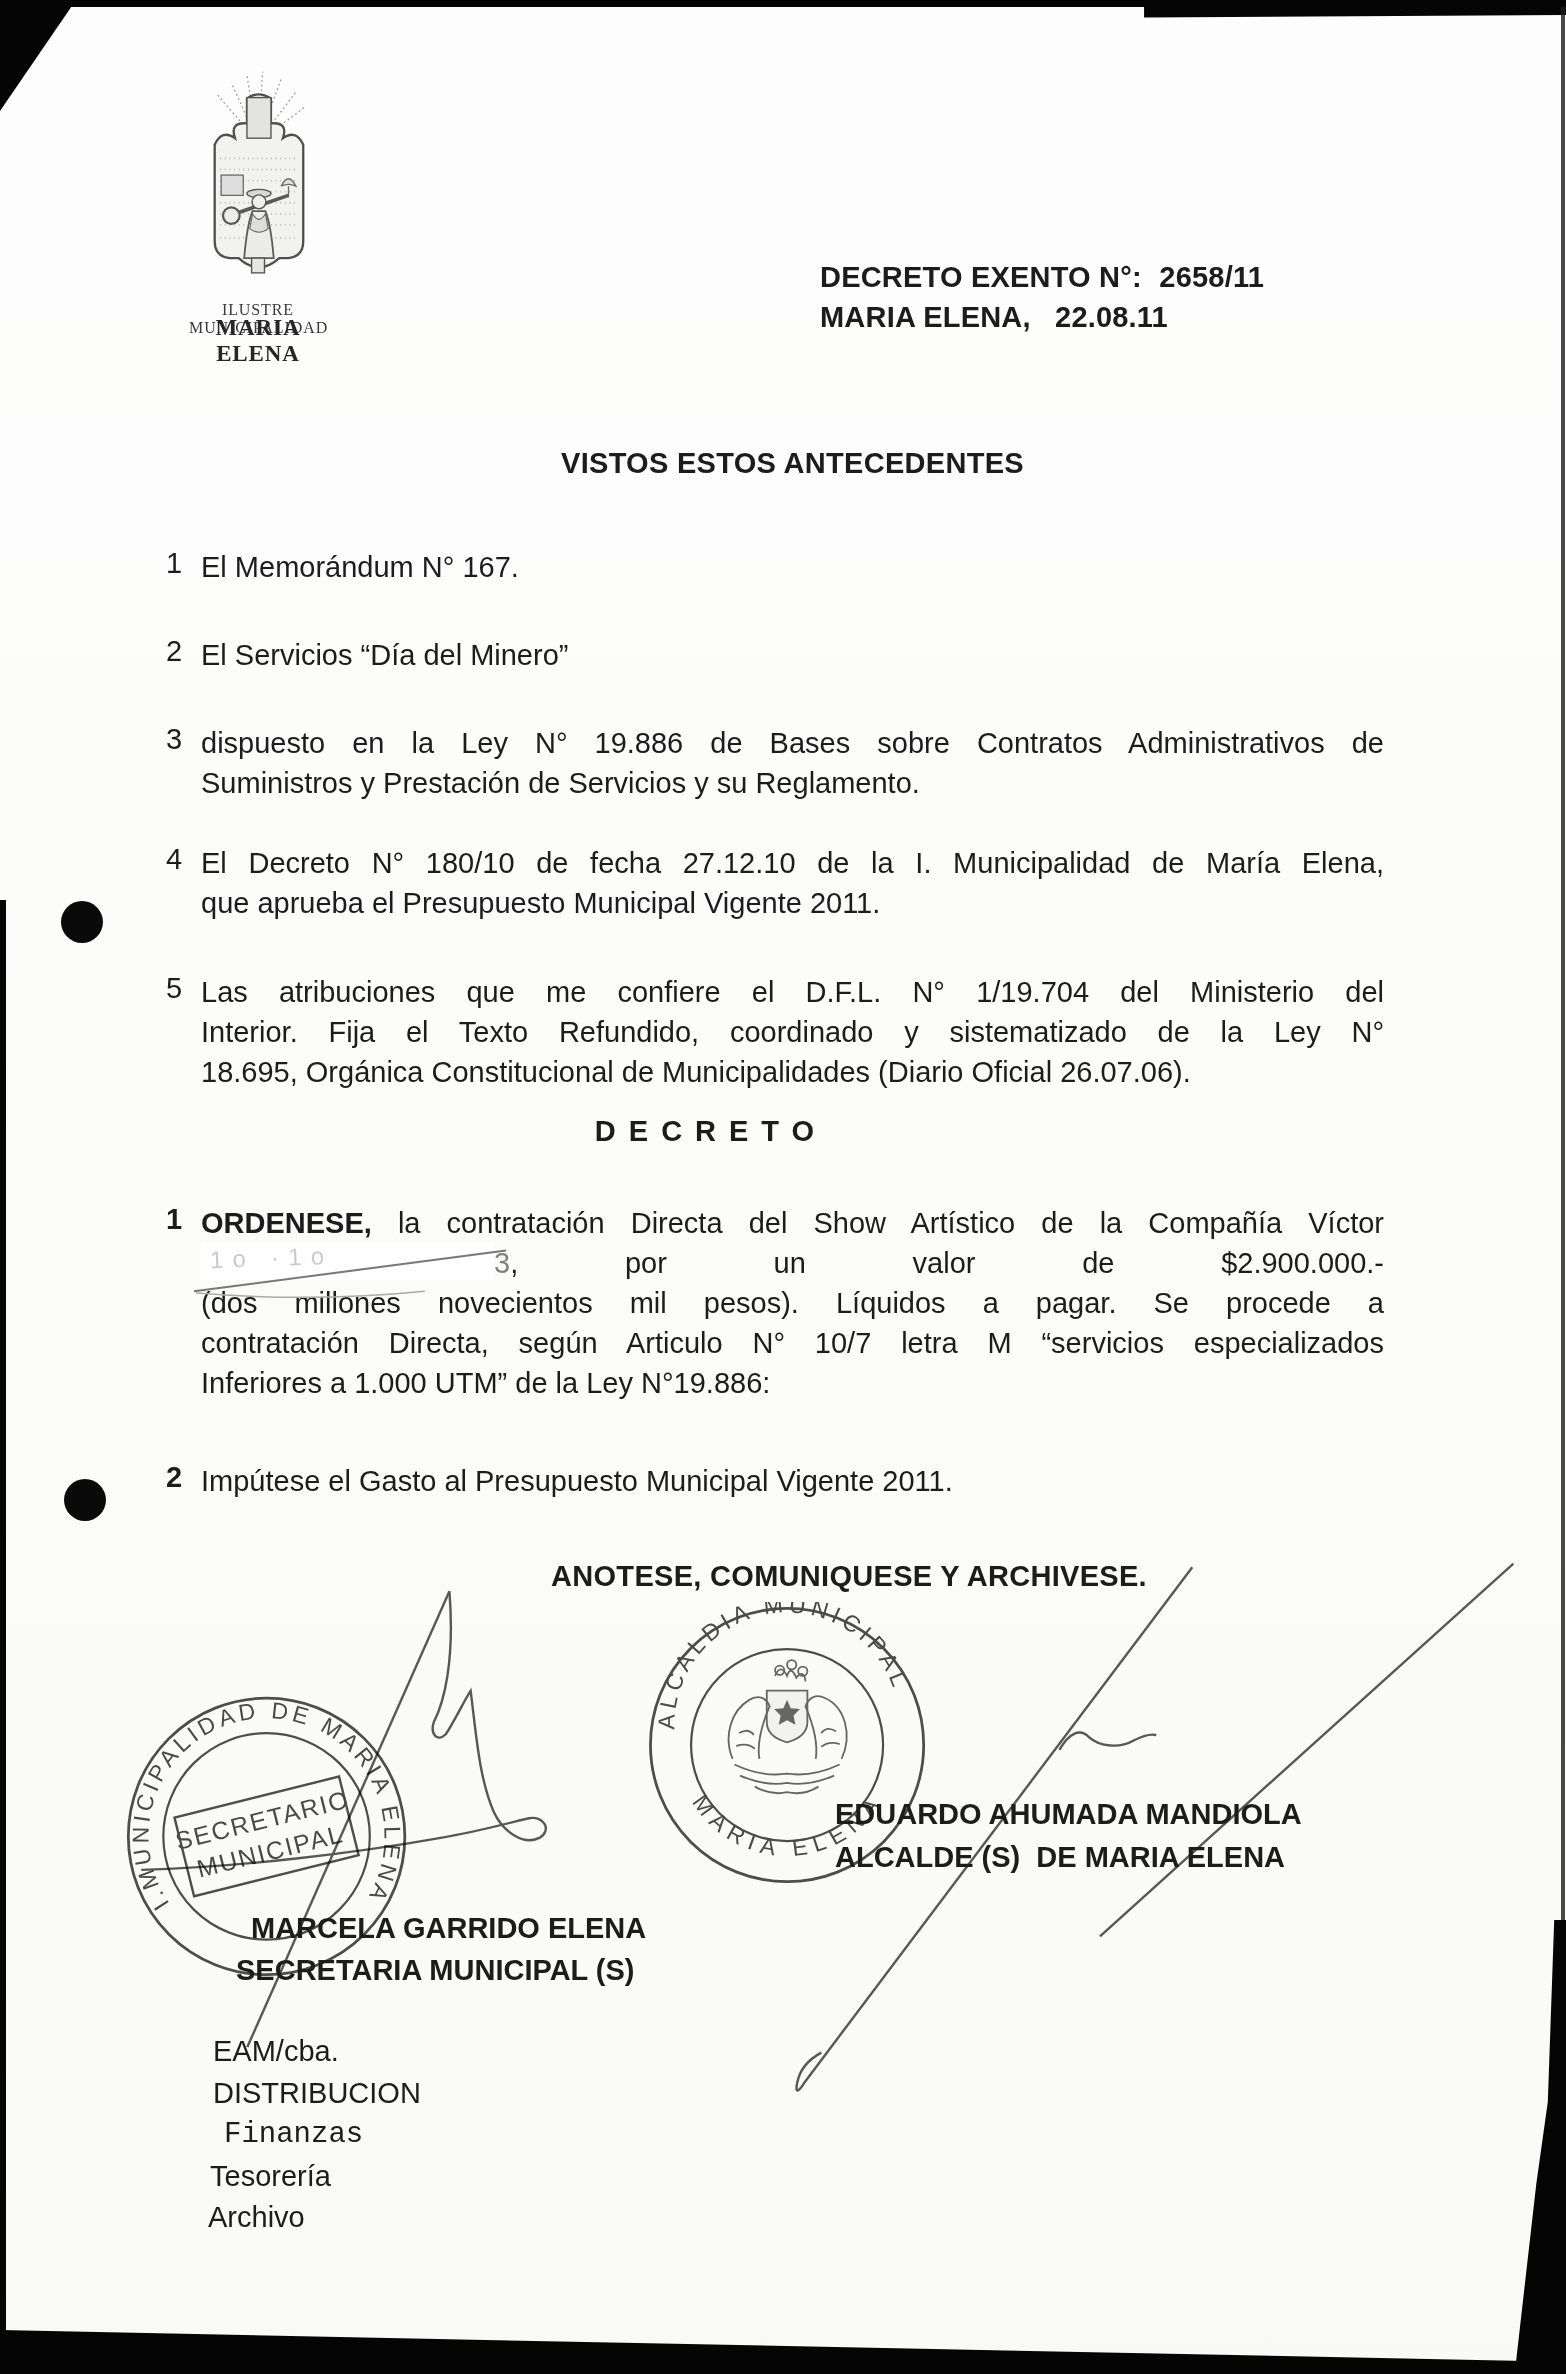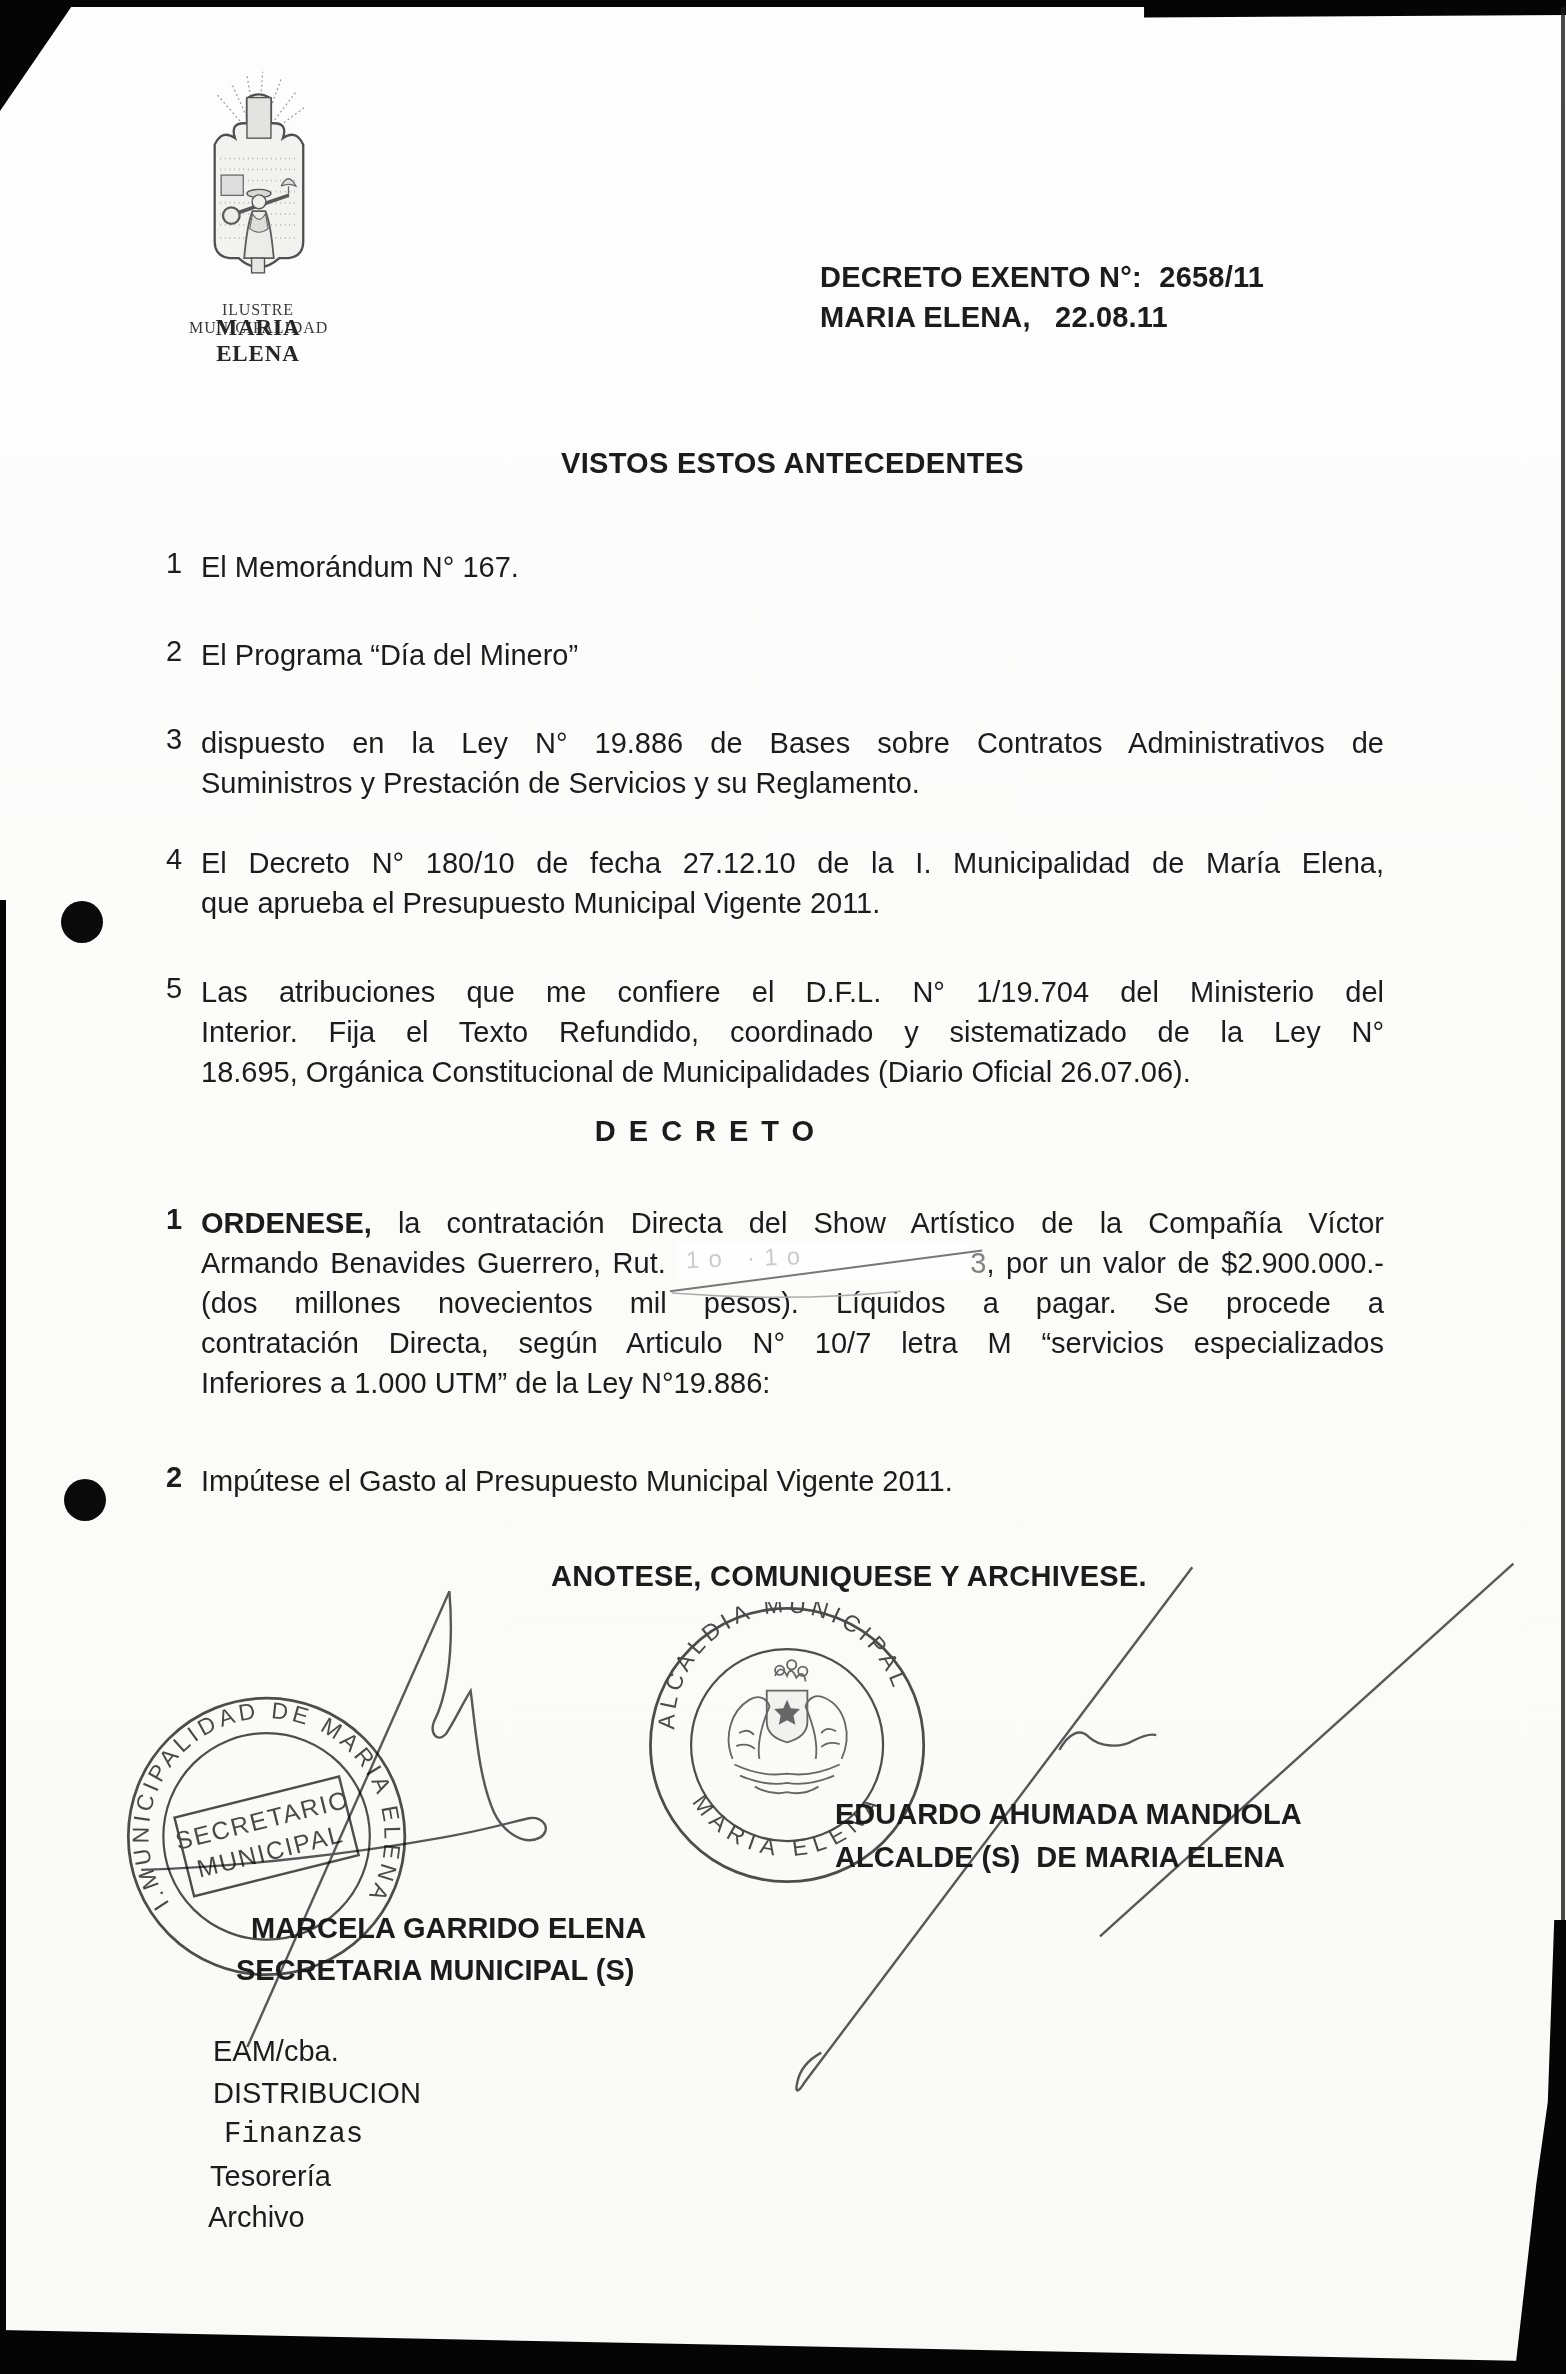--- a/index.html
+++ b/index.html
@@ -99,21 +99,21 @@
   <div class="item" style="top:547px;">
     <div class="num">1</div>
     <div class="body-lines">
         <div class="ln">El Memorándum  N° 167.</div>
       </div>
   </div>
 
   <div class="item" style="top:635px;">
     <div class="num">2</div>
     <div class="body-lines">
-        <div class="ln">El Programa “Día del Minero”</div>
+        <div class="ln">El Servicios “Día del Minero”</div>
       </div>
   </div>
 
   <div class="item" style="top:723px;">
     <div class="num">3</div>
     <div class="body-lines">
       <div class="ln just">dispuesto en la Ley N° 19.886 de Bases sobre Contratos Administrativos de</div>
       <div class="ln">Suministros y Prestación de Servicios y su Reglamento.</div>
     </div>
   </div>
@@ -137,21 +137,21 @@
 
   <div class="abs title sp-title" style="left:148px;top:1091px;width:1126px;">DECRETO</div>
 
   <div class="item" style="top:1203px;">
     <div class="num bnum">1</div>
     <div class="body-lines">
       <div class="ln just">
         <span class="bold">ORDENESE,</span><span> la contratación Directa del Show Artístico de la Compañía Víctor</span>
       </div>
       <div class="ln just">
-        <span>Armando Benavides Guerrero,  Rut. </span><span class="redact"><span class="redact-marks">1o ·1o</span><svg width="314" height="54" viewBox="0 0 340 58">
+        <span class="redact"><span class="redact-marks">1o ·1o</span><svg width="314" height="54" viewBox="0 0 340 58">
               <line x1="0" y1="52" x2="338" y2="8" stroke="#787878" stroke-width="2.2"></line>
               <path d="M2 54 Q 130 64 250 52" fill="none" stroke="#ababab" stroke-width="1.6"></path>
             </svg></span><span class="faint">3</span><span>, por un valor de $2.900.000.-</span>
       </div>
       <div class="ln just">(dos millones novecientos mil pesos).  Líquidos a pagar.  Se procede a</div>
       <div class="ln just">contratación Directa, según Articulo N° 10/7 letra M “servicios especializados</div>
       <div class="ln">Inferiores a 1.000 UTM” de la Ley N°19.886:</div>
     </div>
   </div>
 

